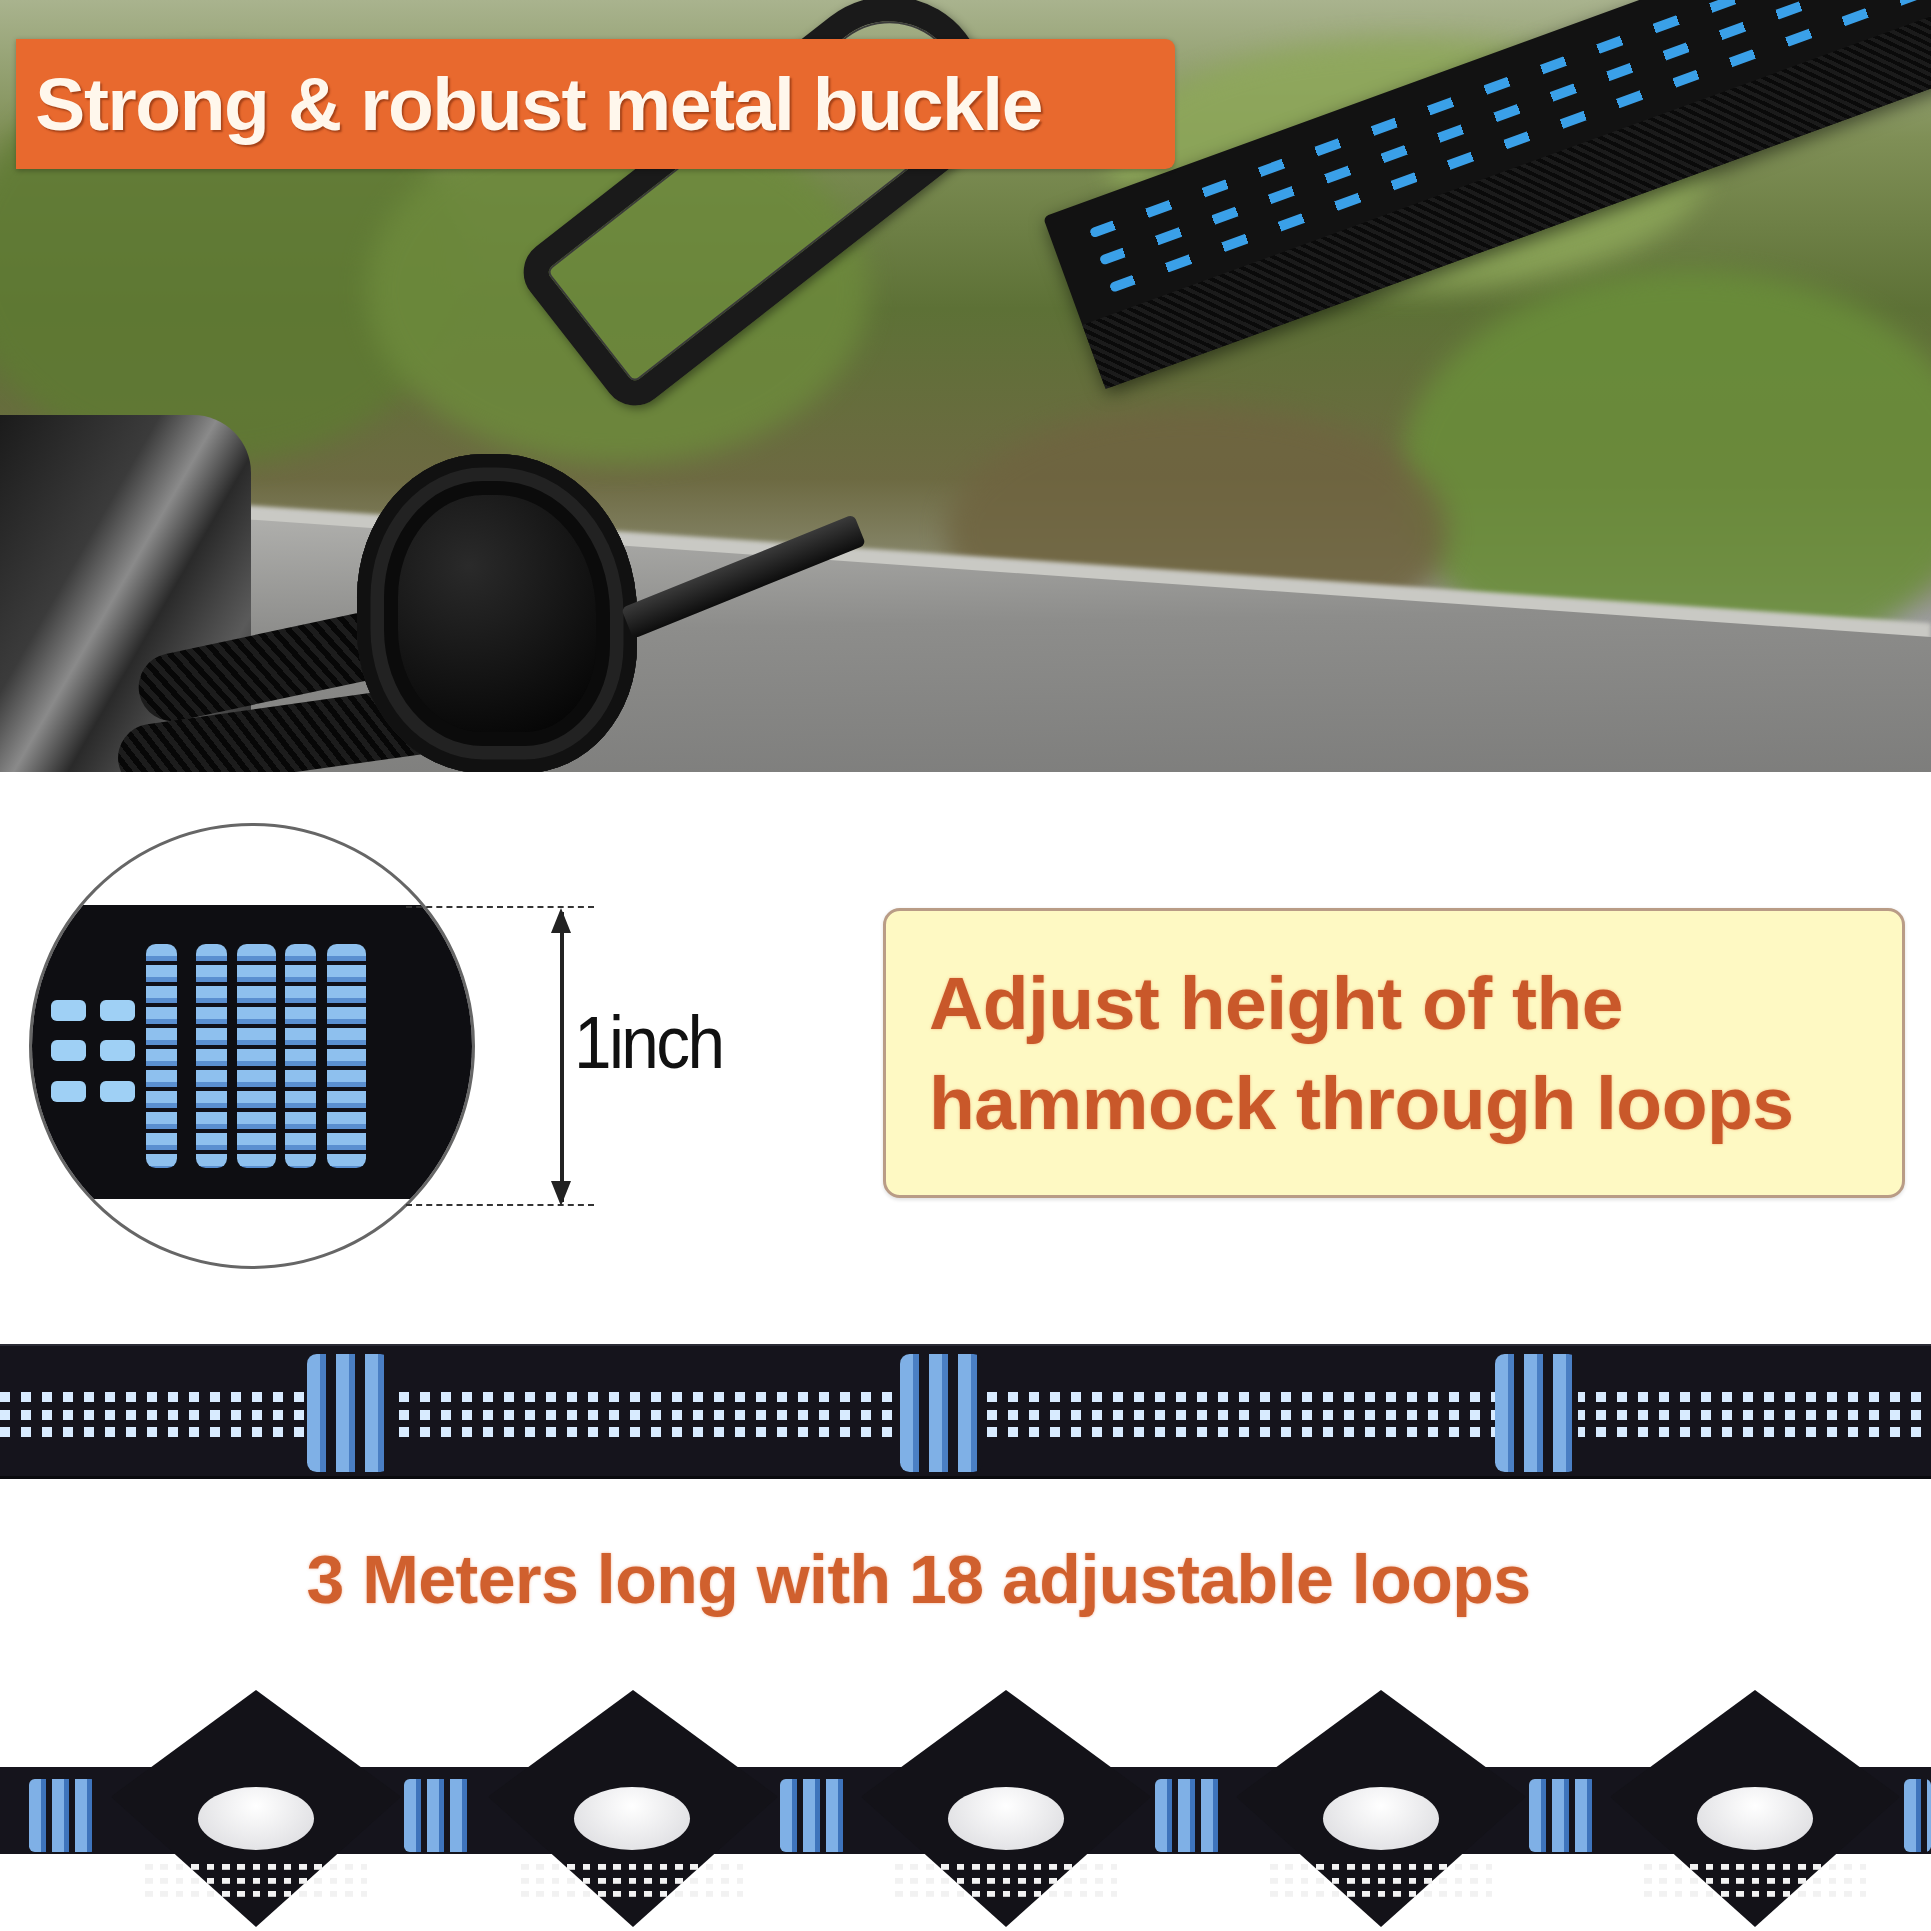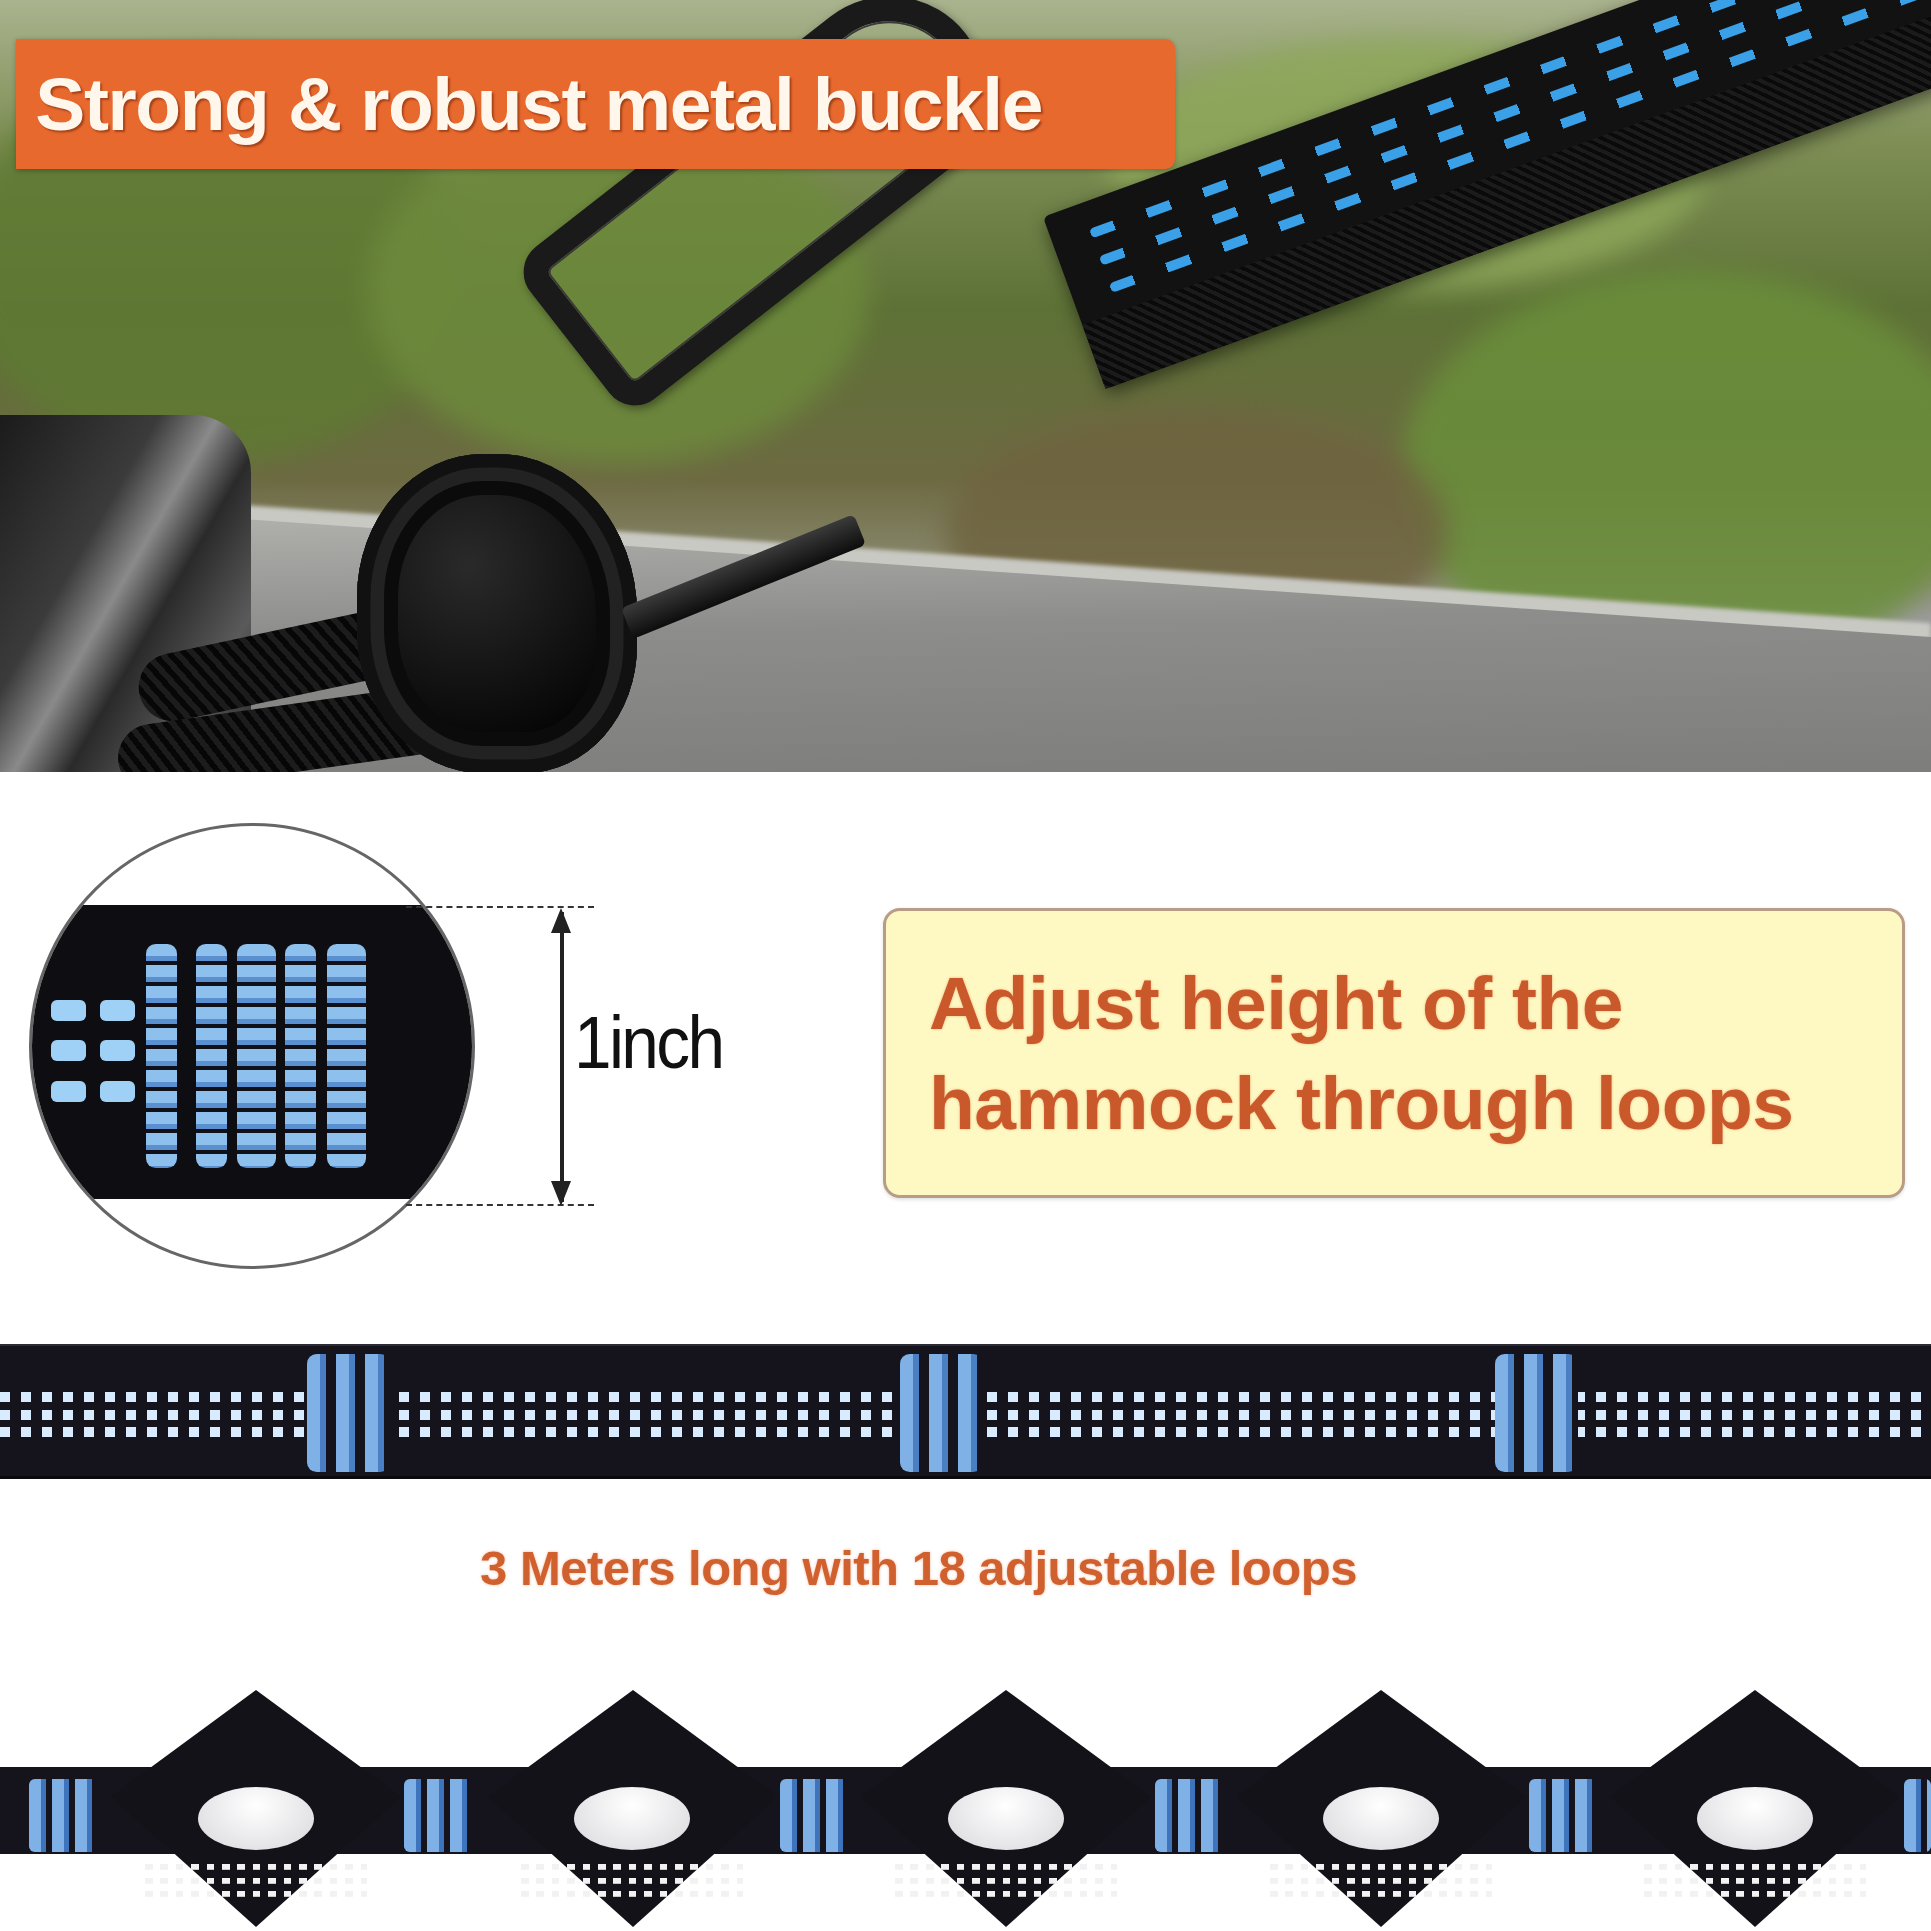--- a/index.html
+++ b/index.html
@@ -134,21 +134,21 @@
       background: repeating-linear-gradient(90deg, #d8ebff 0 9.7px, transparent 9.7px 21px);
     }
     .flat-bartack {
       position: absolute; top: 7.7px; width: 83px; height: 118px;
       background: repeating-linear-gradient(90deg, #7fb0e6 0 13.5px, #4a7fc4 13.5px 19.3px, #15141c 19.3px 29px);
       border-radius: 9.7px; filter: blur(0.5px);
     }
 
     .loops-caption {
       position: absolute; left: 0; top: 1540px; width: 1931px; text-align: center;
-      color: #d0602e; font-weight: 700; font-size: 49px; letter-spacing: -0.5px;
+      color: #d0602e; font-weight: 700; font-size: 68px; letter-spacing: -0.5px;
       padding-right: 94px; text-shadow: 0 0 2.9px rgba(230,120,70,.55);
     }
 
     
     .loop-strap {
       position: absolute; left: 0; top: 1690px; width: 1931px; height: 241px;
     }
     .loop-base {
       position: absolute; left: 0; top: 77px; width: 1931px; height: 87px; background: #15141c;
     }

